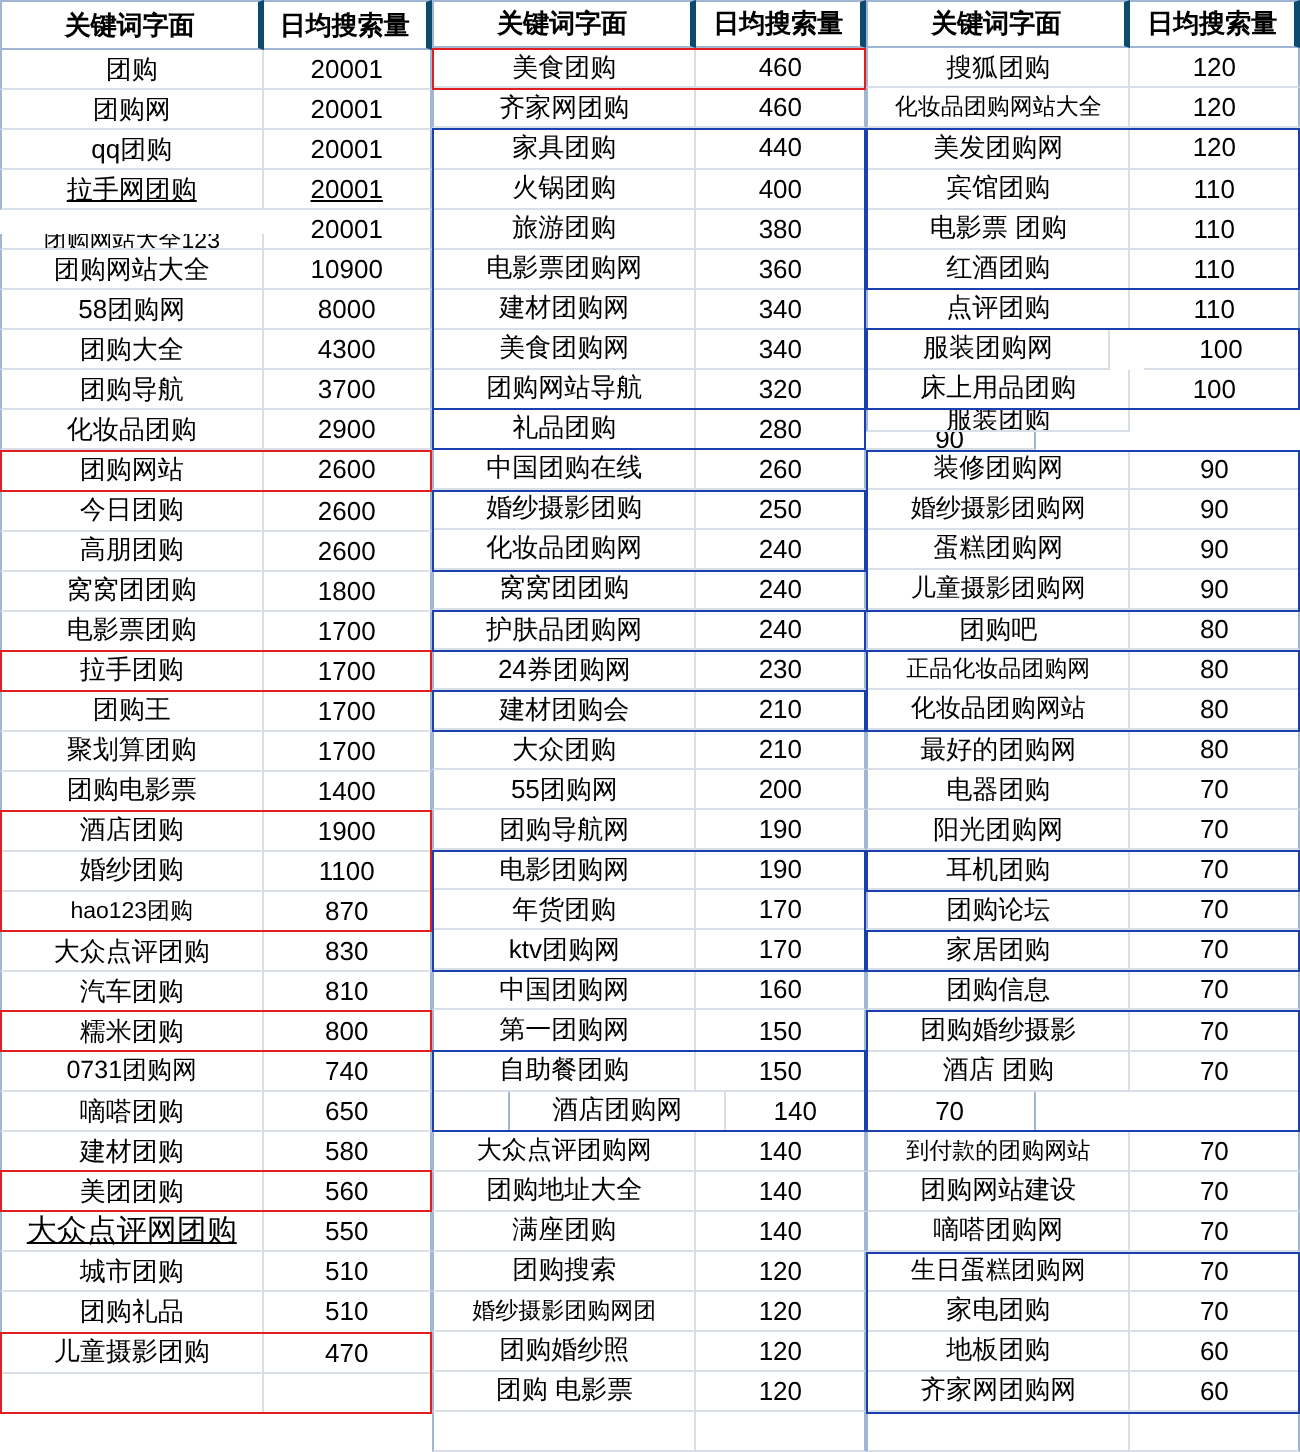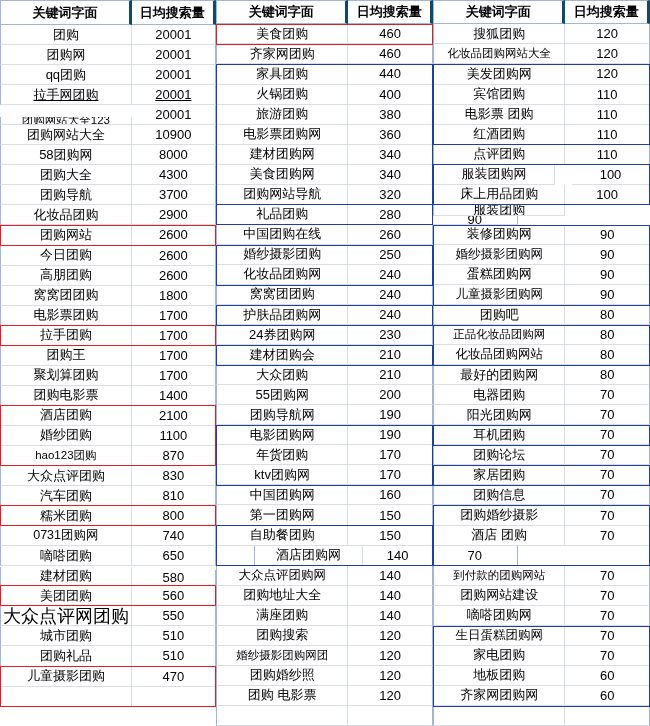--- a/index.html
+++ b/index.html
@@ -179,21 +179,21 @@
         <div class="row" style="height: 20.05px;">
           <div class="cell kw first">聚划算团购</div>
           <div class="cell vol">1700</div>
         </div>
         <div class="row" style="height: 20.05px;">
           <div class="cell kw first">团购电影票</div>
           <div class="cell vol">1400</div>
         </div>
         <div class="row" style="height: 20.05px;">
           <div class="cell kw first">酒店团购</div>
-          <div class="cell vol">2100</div>
+          <div class="cell vol">1900</div>
         </div>
         <div class="row" style="height: 20.05px;">
           <div class="cell kw first">婚纱团购</div>
           <div class="cell vol">1100</div>
         </div>
         <div class="row" style="height: 20.05px;">
           <div class="cell kw first" style="font-size: 11.5px;">hao123团购</div>
           <div class="cell vol">870</div>
         </div>
         <div class="row" style="height: 20.05px;">
@@ -209,30 +209,30 @@
           <div class="cell vol">800</div>
         </div>
         <div class="row" style="height: 20.05px;">
           <div class="cell kw first" style="font-size: 12.5px;">0731团购网</div>
           <div class="cell vol">740</div>
         </div>
         <div class="row" style="height: 20.05px;">
           <div class="cell kw first">嘀嗒团购</div>
           <div class="cell vol">650</div>
         </div>
-        <div class="row" style="height: 20.05px; align-items: flex-end;">
+        <div class="row" style="height: 20.05px;">
           <div class="cell kw first">建材团购</div>
           <div class="cell vol">580</div>
         </div>
         <div class="row" style="height: 20.05px;">
           <div class="cell kw first">美团团购</div>
           <div class="cell vol">560</div>
         </div>
         <div class="row" style="height: 20.05px;">
-          <div class="cell kw first" style="font-size: 18px;">大众点评网团购</div>
+          <div class="cell kw first" style="font-size: 15px; text-decoration: underline;">大众点评网团购</div>
           <div class="cell vol">550</div>
         </div>
         <div class="row" style="height: 20.05px;">
           <div class="cell kw first">城市团购</div>
           <div class="cell vol">510</div>
         </div>
         <div class="row" style="height: 20.05px;">
           <div class="cell kw first">团购礼品</div>
           <div class="cell vol">510</div>
         </div>

